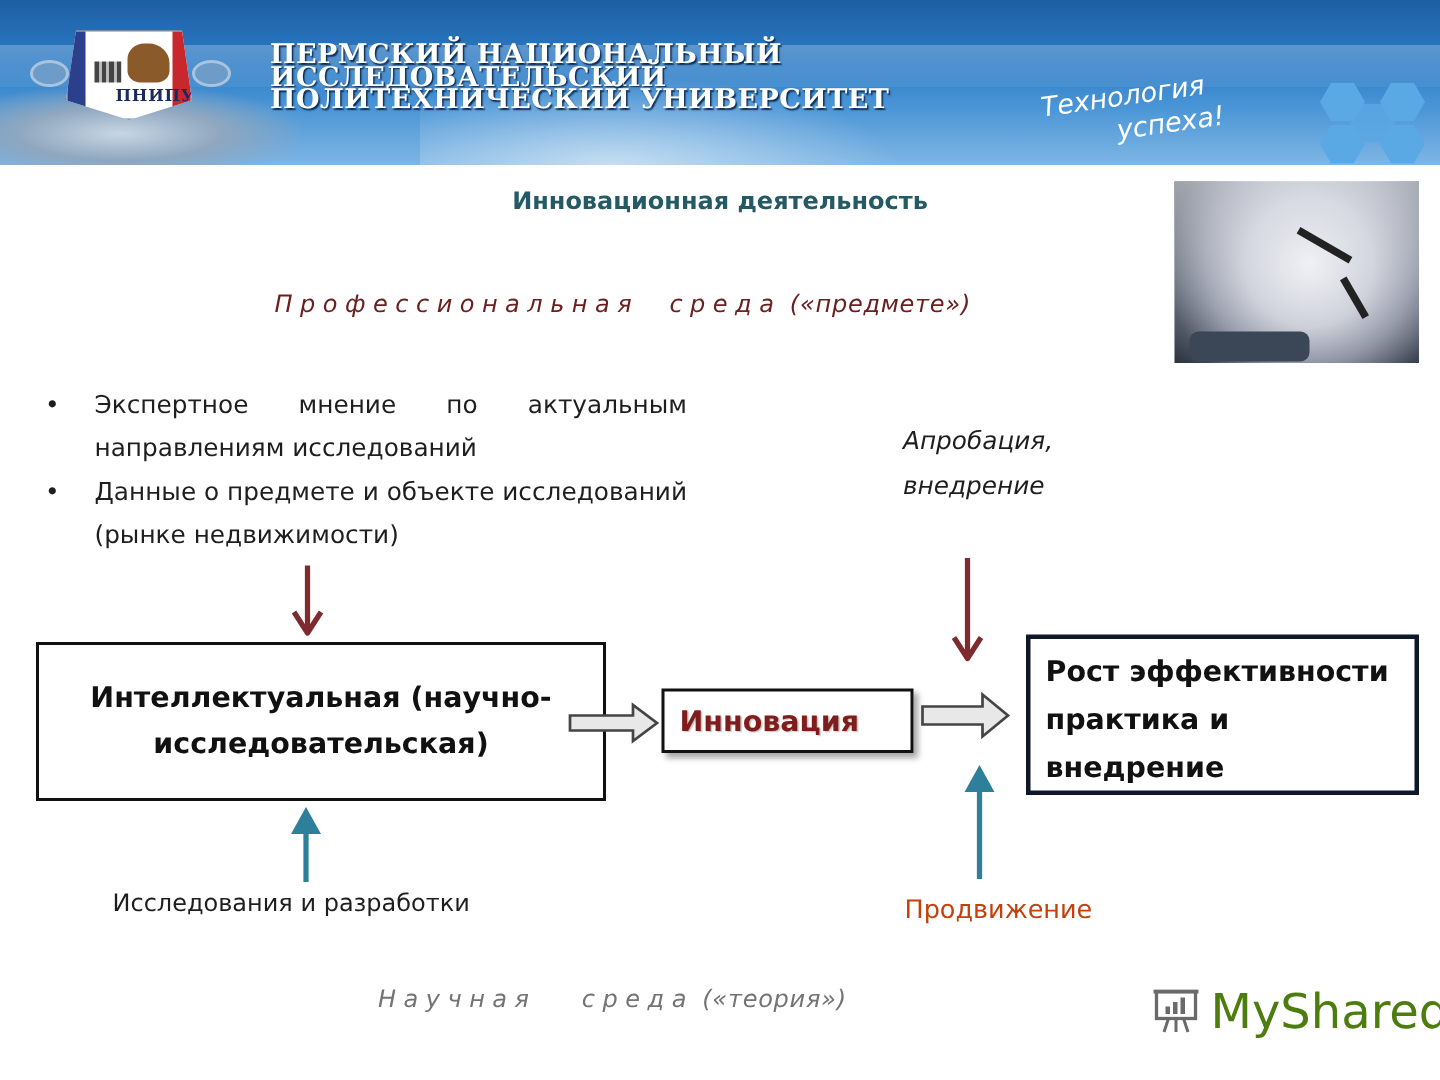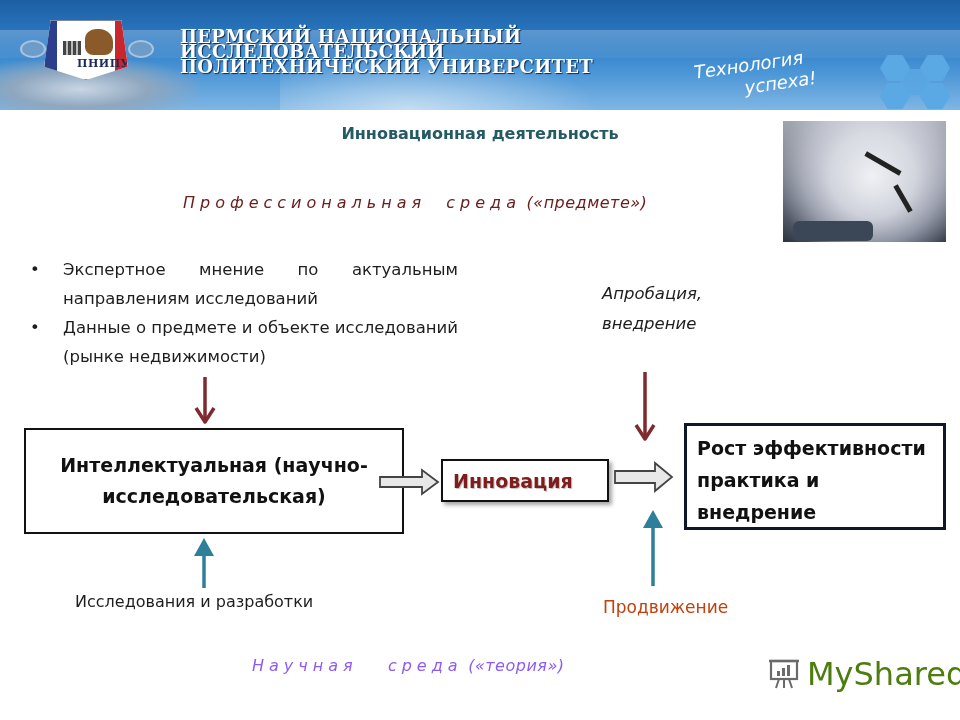--- a/index.html
+++ b/index.html
@@ -89,21 +89,21 @@
     .puzzle .gap2 { position: absolute; left: 105px; top: 75px; width: 30px; height: 5px; background: #222; transform: rotate(60deg); }
     .puzzle .gap3 { position: absolute; left: 10px; top: 100px; width: 80px; height: 20px; background: #3b4756; border-radius: 6px; }
 
     .env-top {
       position: absolute; left: 183px; top: 193px;
       font-style: italic; font-size: 16px; color: #6b2020; letter-spacing: 5px; white-space: pre;
     }
     .env-top .tail { letter-spacing: 0.5px; }
     .env-bottom {
       position: absolute; left: 252px; top: 656px;
-      font-style: italic; font-size: 16px; color: #8b5cf6; letter-spacing: 5px; white-space: pre;
+      font-style: italic; font-size: 16px; color: #737373; letter-spacing: 5px; white-space: pre;
     }
     .env-bottom .tail { letter-spacing: 0.5px; }
 
     .bullets {
       position: absolute; left: 30px; top: 255px; width: 428px;
       font-size: 16.5px; line-height: 29px; color: #1e1e1e;
       margin: 0; padding: 0; list-style: none;
     }
     .bullets li { position: relative; padding-left: 33px; text-align: justify; text-align-last: left; }
     .bullets li::before { content: "•"; position: absolute; left: 0; top: 0; }

